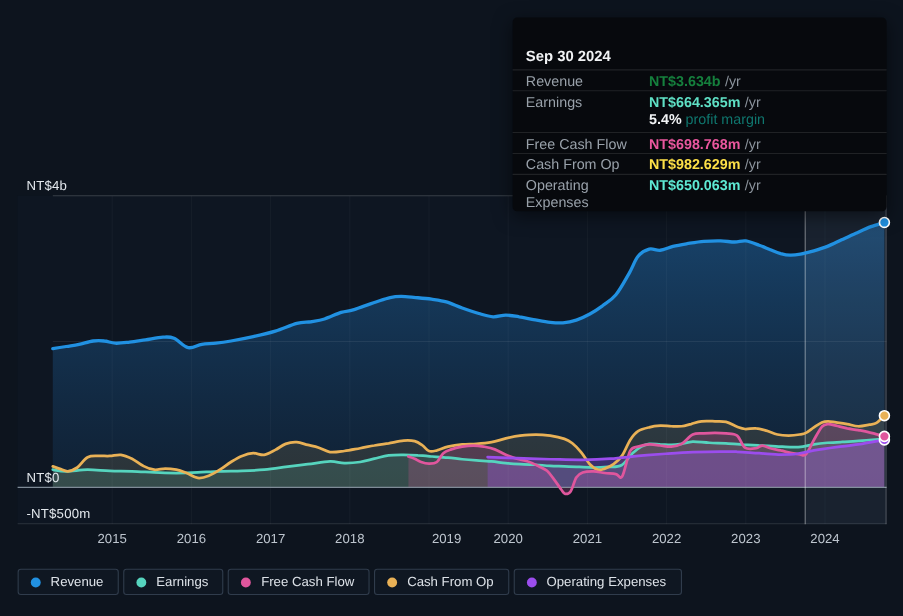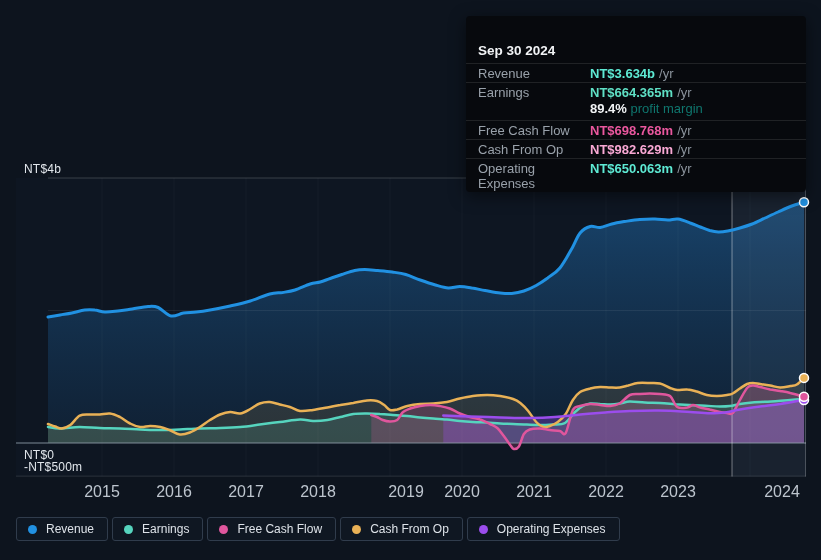--- a/index.html
+++ b/index.html
@@ -11,21 +11,21 @@
   }
   .chart-stage{position:absolute;left:0;top:0;width:673px;height:512px;}
   #chart-svg{position:absolute;left:0;top:0;}
   .y-label{
     position:absolute;left:24px;font-size:12px;color:#e2e7ec;
     letter-spacing:.2px;z-index:3;line-height:14px;
   }
   .x-axis{position:absolute;left:0;top:483px;width:821px;height:16px;z-index:3;}
   .x-axis span{
     position:absolute;width:44px;text-align:center;top:0;
-    font-size:16px;color:#bdc5ce;
+    font-size:12px;color:#bdc5ce;
   }
   .tooltip{
     position:absolute;left:466px;top:16px;width:340px;box-sizing:border-box;
     background:#07090d;border-radius:4px;z-index:10;
     color:#99a1aa;font-size:13px;
     box-shadow:0 4px 16px rgba(0,0,0,.5);
   }
   .tt-header{
     padding:6px 12px 5px;font-size:13.5px;font-weight:bold;color:#f1f3f5;
     border-bottom:1px solid rgba(255,255,255,.10);
@@ -98,61 +98,61 @@
       </g>
     <g id="g-dots">
         <circle cx="804" cy="377.87625" r="4.5" fill="#e9b156" stroke="#ffffff" stroke-width="1.5"></circle>
         <circle cx="804" cy="399.9375" r="4.5" fill="#9b4ded" stroke="#ffffff" stroke-width="1.5"></circle>
         <circle cx="804" cy="396.69124999999997" r="4.5" fill="#e0569d" stroke="#ffffff" stroke-width="1.5"></circle>
         <circle cx="804" cy="202.24749999999997" r="4.5" fill="#2191e2" stroke="#ffffff" stroke-width="1.5"></circle>
       </g>
   </svg>
   <div id="y-labels">
       <div class="y-label" style="top: 162px;">NT$4b</div>
-      <div class="y-label" style="top: 427px; margin-top: 21px;">NT$0</div>
+      <div class="y-label" style="top: 427px;">NT$0</div>
       <div class="y-label" style="top: 460.125px;">-NT$500m</div>
     </div>
   <div class="x-axis" id="x-axis">
       <span style="left: 80px;">2015</span>
       <span style="left: 152px;">2016</span>
       <span style="left: 224px;">2017</span>
       <span style="left: 296px;">2018</span>
       <span style="left: 384px;">2019</span>
       <span style="left: 440px;">2020</span>
       <span style="left: 512px;">2021</span>
       <span style="left: 584px;">2022</span>
       <span style="left: 656px;">2023</span>
-      <span style="left: 760px;">2024</span>
+      <span style="left: 728px;">2024</span>
     </div>
 </div>
 
 <div class="tooltip">
   <div class="tt-header">Sep 30 2024</div>
 
   <div class="tt-row bb">
     <span class="tt-label">Revenue</span>
-    <span class="tt-value"><b style="color: #5eead4;">NT$3.634b</b><span class="tt-unit">/yr</span></span>
+    <span class="tt-value"><b style="color: #15803d;">NT$3.634b</b><span class="tt-unit">/yr</span></span>
   </div>
 
   <div class="tt-row">
     <span class="tt-label">Earnings</span>
     <span class="tt-value"><b style="color: rgb(95, 224, 197); text-align: center;">NT$664.365m</b><span class="tt-unit">/yr</span></span>
   </div>
   <div class="tt-sub bb">
-    <b>89.4%</b> <span>profit margin</span>
+    <b>5.4%</b> <span>profit margin</span>
   </div>
 
   <div class="tt-row bb">
     <span class="tt-label">Free Cash Flow</span>
     <span class="tt-value"><b style="color: rgb(234, 87, 158); margin-top: 16px;">NT$698.768m</b><span class="tt-unit">/yr</span></span>
   </div>
 
   <div class="tt-row bb">
     <span class="tt-label">Cash From Op</span>
-    <span class="tt-value"><b style="color: #f9a8d4;">NT$982.629m</b><span class="tt-unit">/yr</span></span>
+    <span class="tt-value"><b style="color: #fde047;">NT$982.629m</b><span class="tt-unit">/yr</span></span>
   </div>
 
   <div class="tt-row">
     <span class="tt-label">Operating Expenses</span>
     <span class="tt-value"><b style="color: #5eead4;">NT$650.063m</b><span class="tt-unit">/yr</span></span>
   </div>
 </div>
 
 <div class="legend" id="legend">
     <div class="legend-item">

